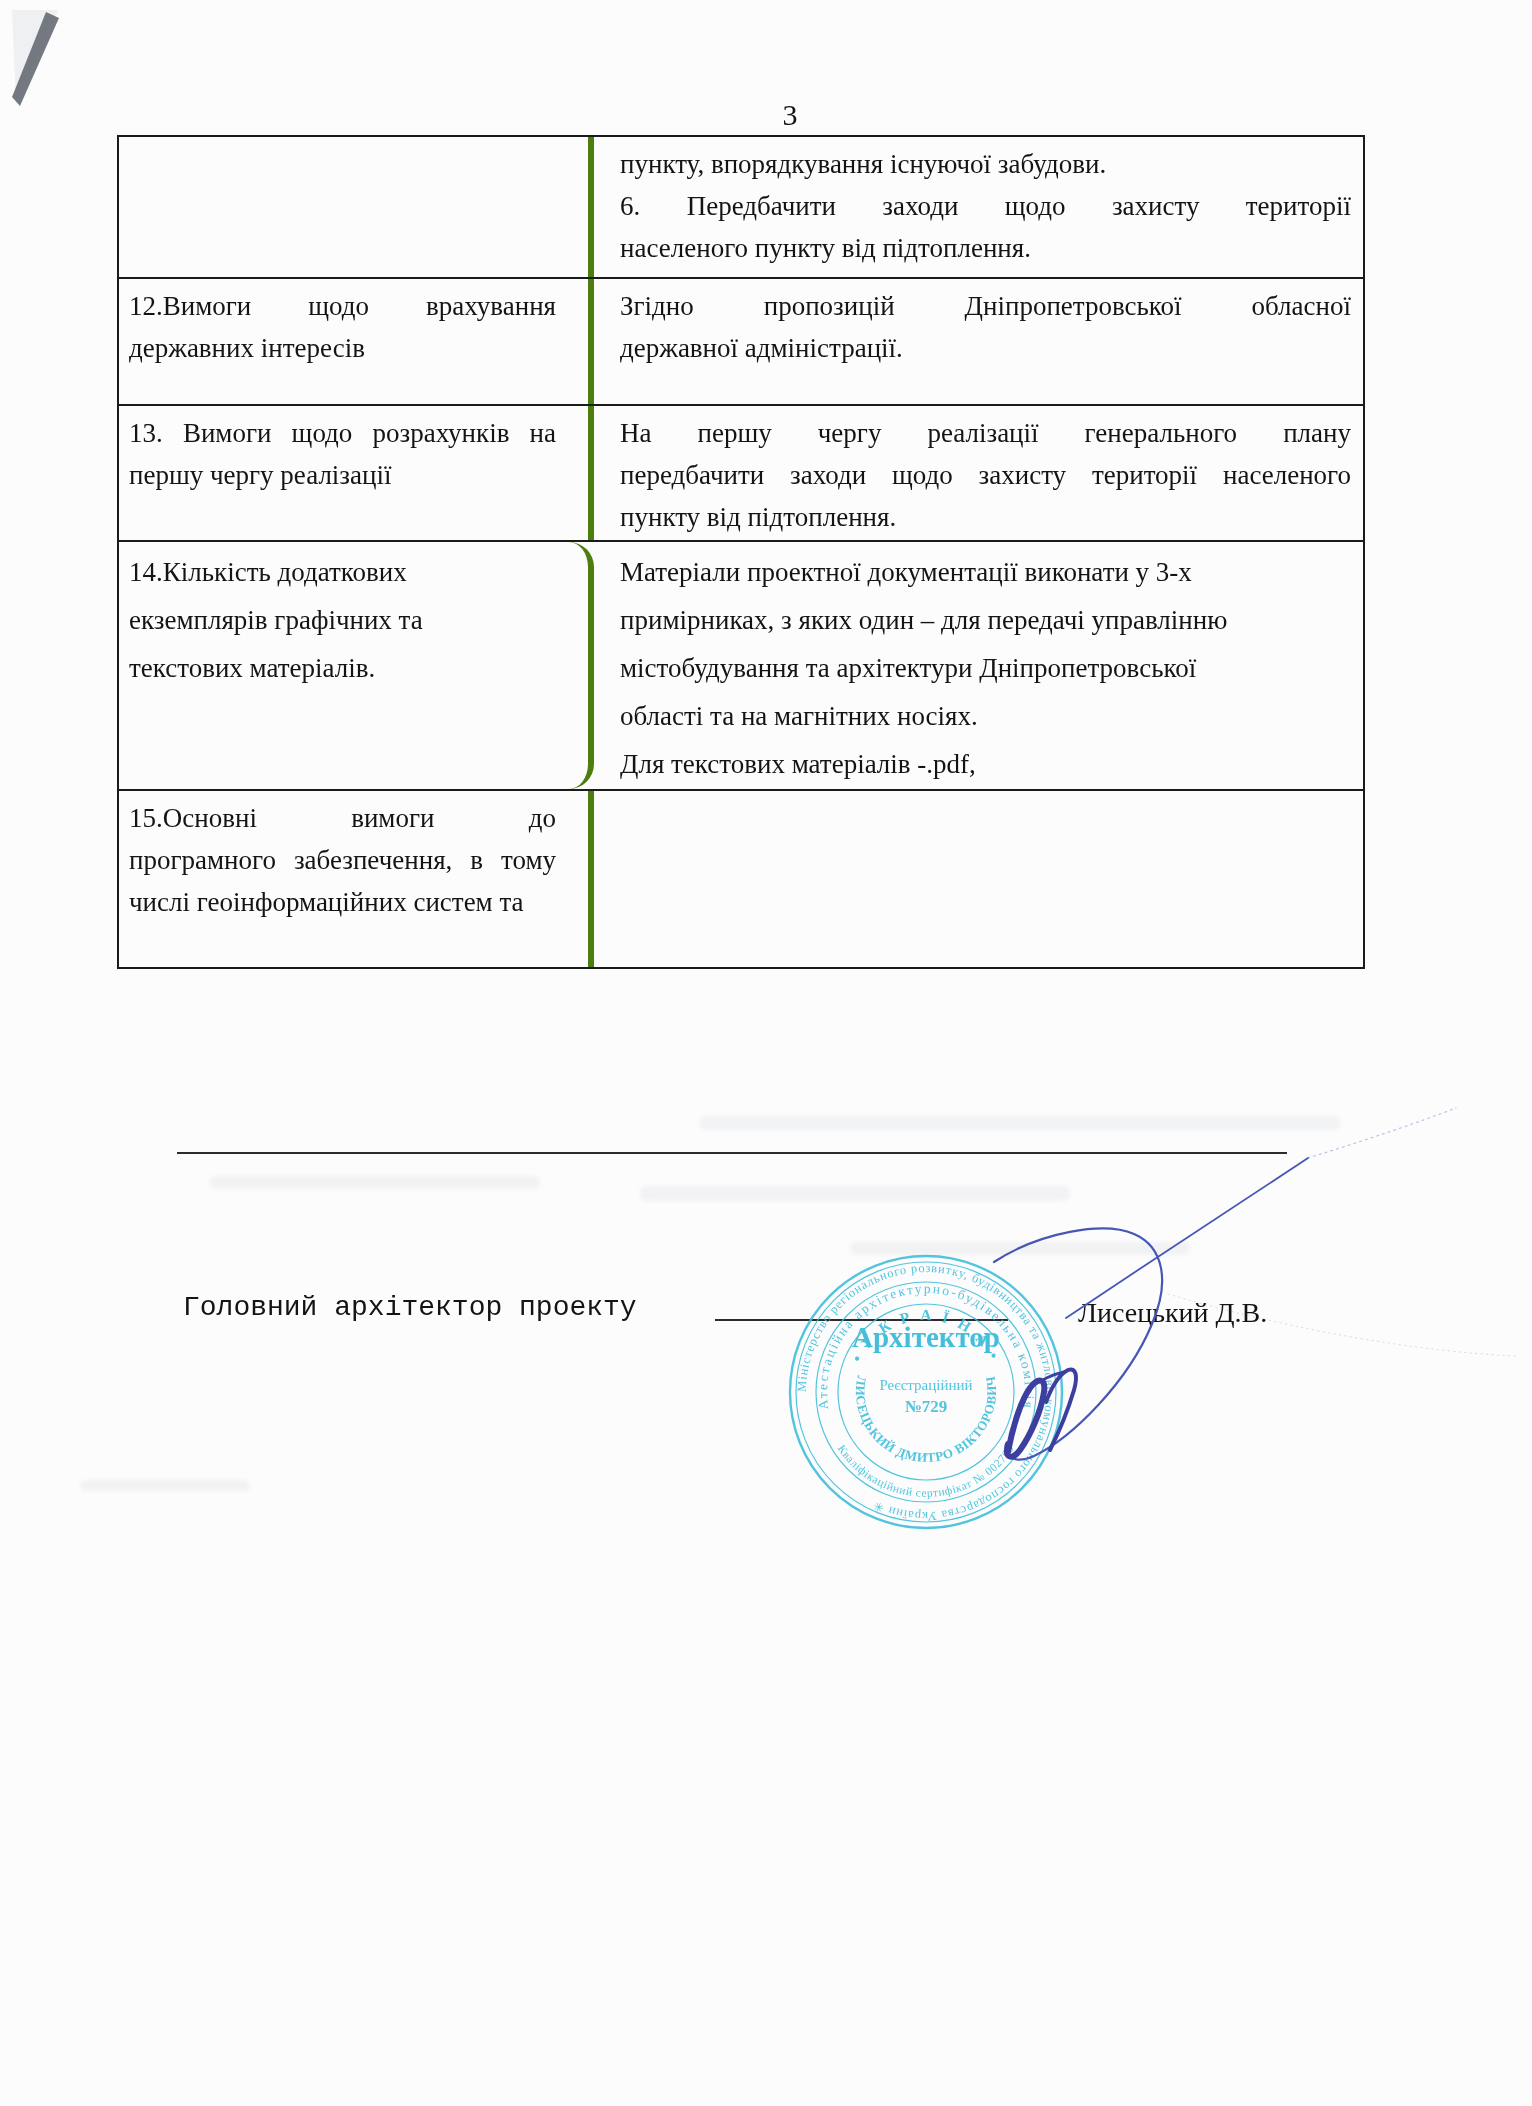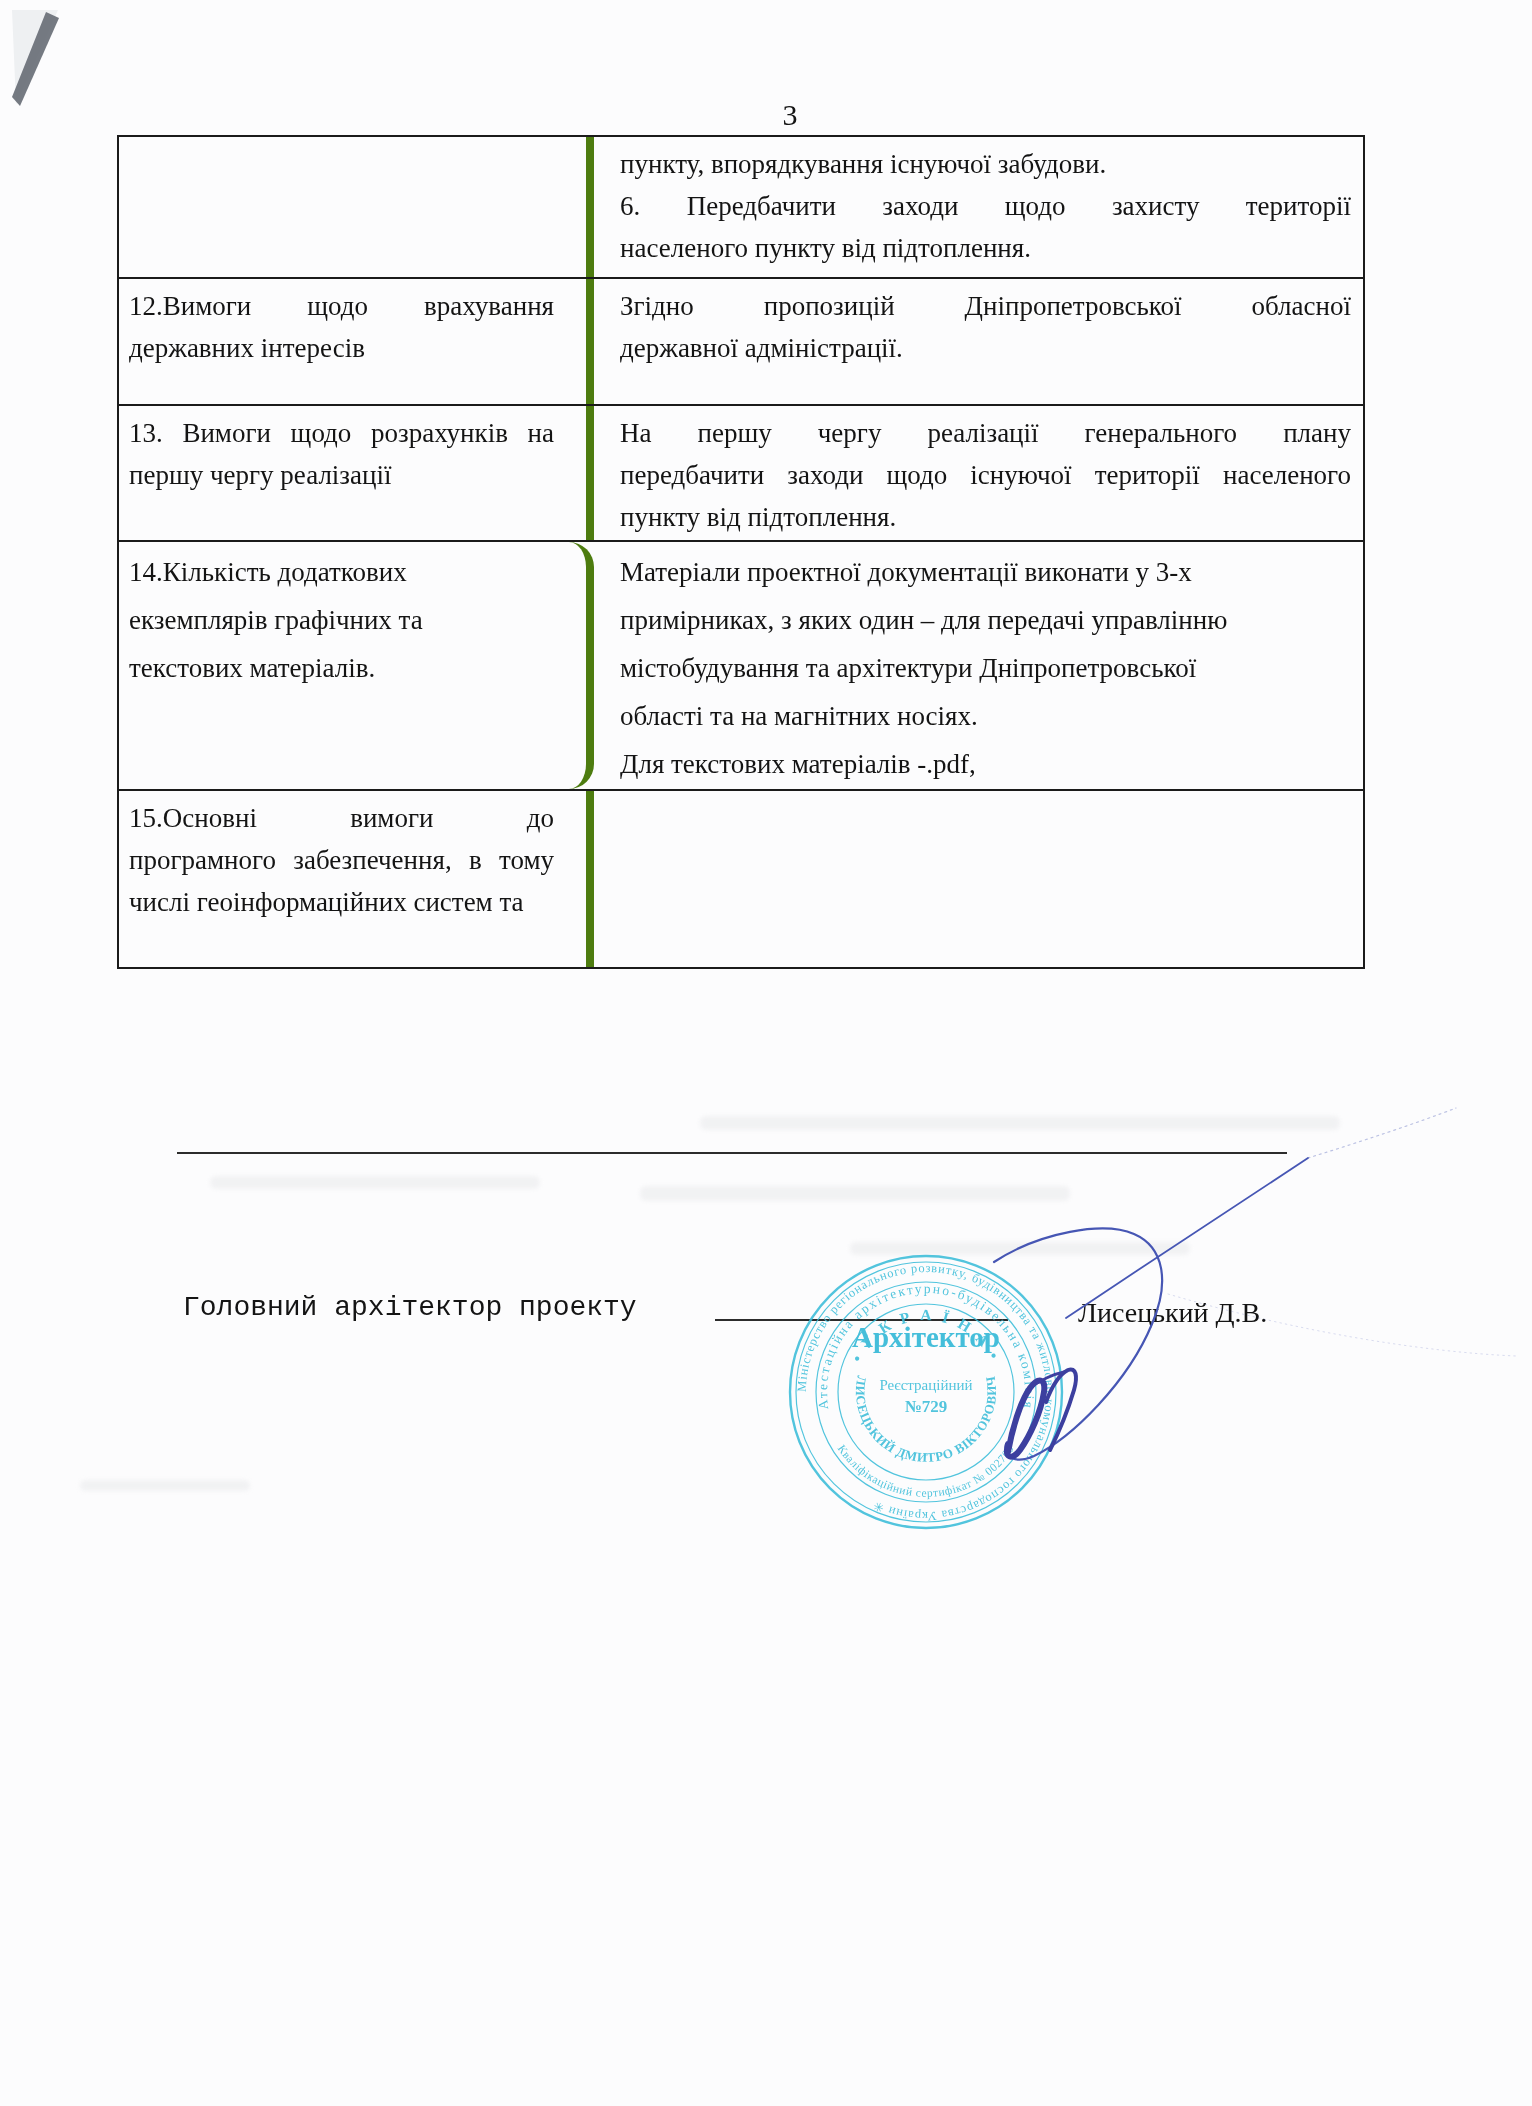--- a/index.html
+++ b/index.html
@@ -15,21 +15,21 @@
   }
   
   .doc-table{
     position:absolute;left:117px;top:135px;width:1248px;
     border:2px solid #1b1b1b;box-sizing:border-box;
     font-size:27px;line-height:42px;
   }
   .t-row{display:grid;grid-template-columns:475px 1fr;}
   .t-row + .t-row{border-top:2px solid #1b1b1b;}
   .cell{box-sizing:border-box;padding:6px 12px 4px 10px;overflow:hidden;}
-  .cell.left{border-right:8px solid #4d7c0f;padding-right:32px;}
+  .cell.left{border-right:6px solid #4d7c0f;padding-right:32px;}
   .cell.right{padding-left:26px;}
   .r0{height:140px;} .r1{height:125px;} .r2{height:134px;}
   .r3{height:247px;} .r4{height:176px;}
   .jl{text-align:justify;text-align-last:justify;}
   .jl:last-child{text-align-last:left;}
   .pre{white-space:pre-line;}
   .r3 .cell{line-height:48px;border-radius:25px;}
   .center-cell{display:flex;align-items:center;justify-content:center;text-align:center;padding:6px 10px;}
   
   .rule{position:absolute;background:#2c2c2c;height:2px;}
@@ -87,21 +87,21 @@
     <div class="t-row r2">
       <div class="cell left">
         <div>
             <div class="jl">13. Вимоги щодо розрахунків на</div>
             <div class="jl">першу чергу реалізації</div>
           </div>
       </div>
       <div class="cell right">
         <div>
             <div class="jl">На першу чергу реалізації генерального плану</div>
-            <div class="jl">передбачити заходи щодо існуючої території населеного</div>
+            <div class="jl">передбачити заходи щодо захисту території населеного</div>
             <div class="jl">пункту від підтоплення.</div>
           </div>
       </div>
     </div>
 
     <div class="t-row r3">
       <div class="cell left">
         <div class="pre">14.Кількість додаткових
 екземплярів графічних та
 текстових матеріалів.</div>

